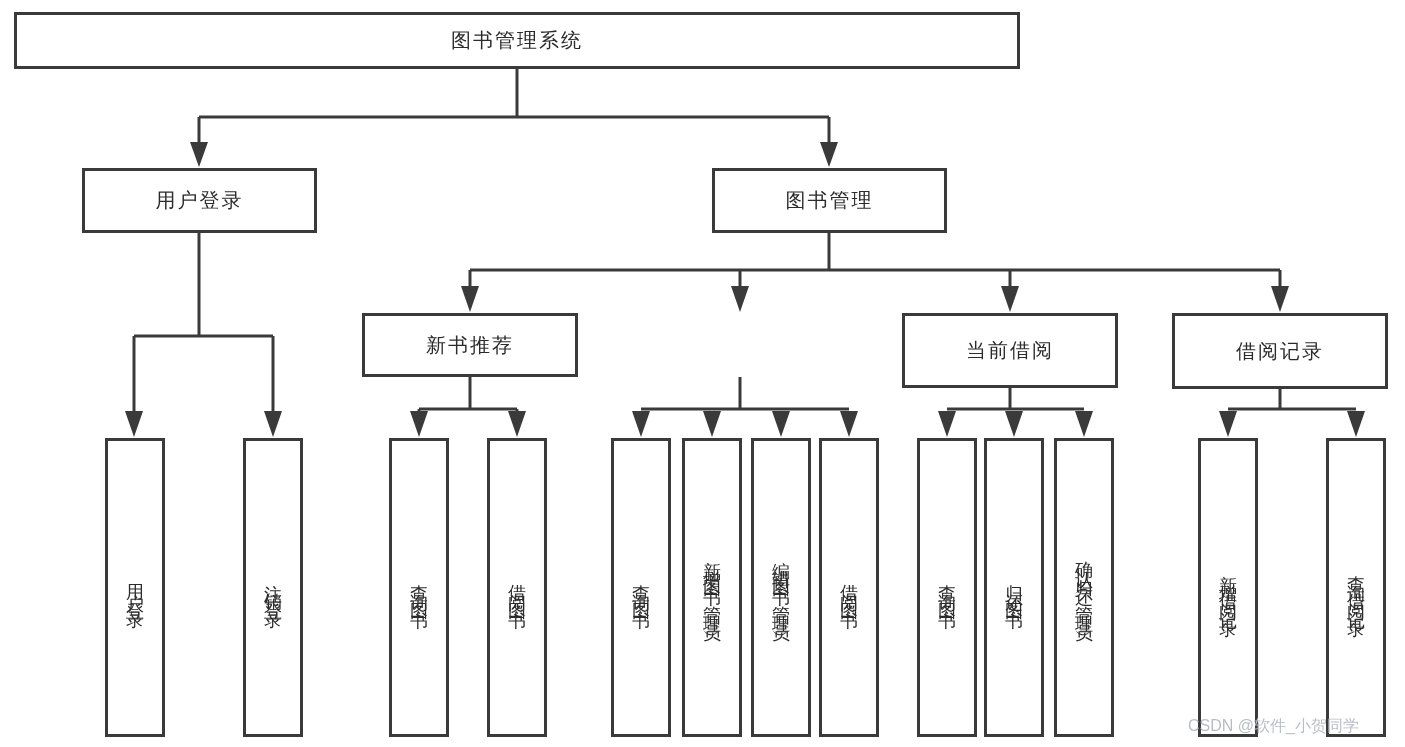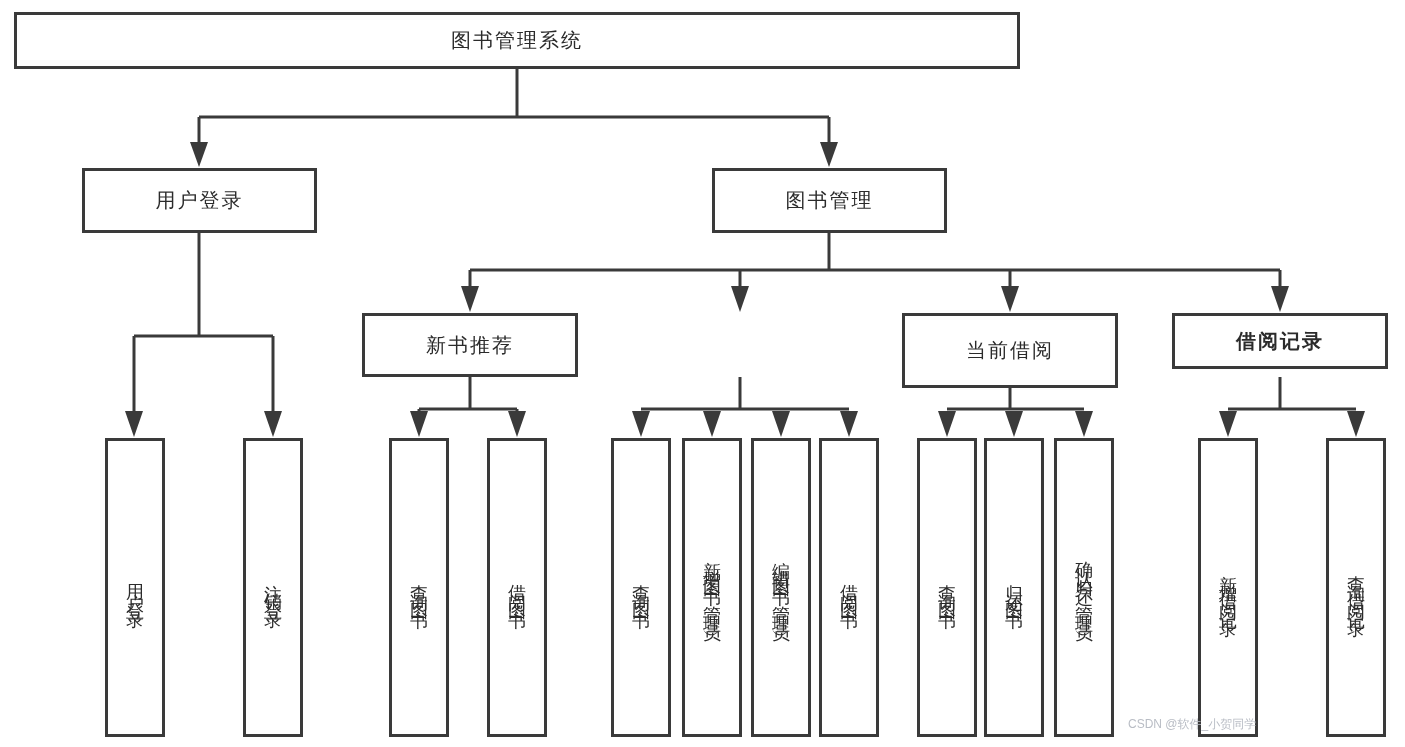--- a/index.html
+++ b/index.html
@@ -41,23 +41,23 @@
   }
   .vbox span {
     writing-mode: vertical-rl;
     text-orientation: mixed;
     font-size: 18px;
     letter-spacing: 0.5em;
     white-space: nowrap;
   }
   .watermark {
     position: absolute;
-    left: 1128px;
+    left: 1188px;
     top: 716px;
-    font-size: 12px;
+    font-size: 16px;
     color: var(--watermark);
     white-space: nowrap;
   }
 </style>
 </head>
 <body>
 
 <div class="canvas">
 
   <svg class="connectors" viewBox="0 0 1405 747">
@@ -130,21 +130,21 @@
   <div class="box hbox" style="left:362px; top:313px; width:216px; height:64px;">
     <span>新书推荐</span>
   </div>
 
   <div class="box hbox" style="left:712px; top:168px; width:235px; height:65px;">
     <span>图书管理</span>
   </div>
   <div class="box hbox" style="left:902px; top:313px; width:216px; height:75px;">
     <span>当前借阅</span>
   </div>
-  <div class="box hbox" style="left:1172px; top:313px; width:216px; height:56px;font-weight:bold;">
+  <div class="box hbox" style="left:1172px; top:313px; width:216px; height:76px;">
     <span>借阅记录</span>
   </div>
 
   <div class="box vbox" style="left:105px; top:438px; width:60px; height:299px;">
     <span>用户登录</span>
   </div>
   <div class="box vbox" style="left:243px; top:438px; width:60px; height:299px;">
     <span>注销登录</span>
   </div>
 

